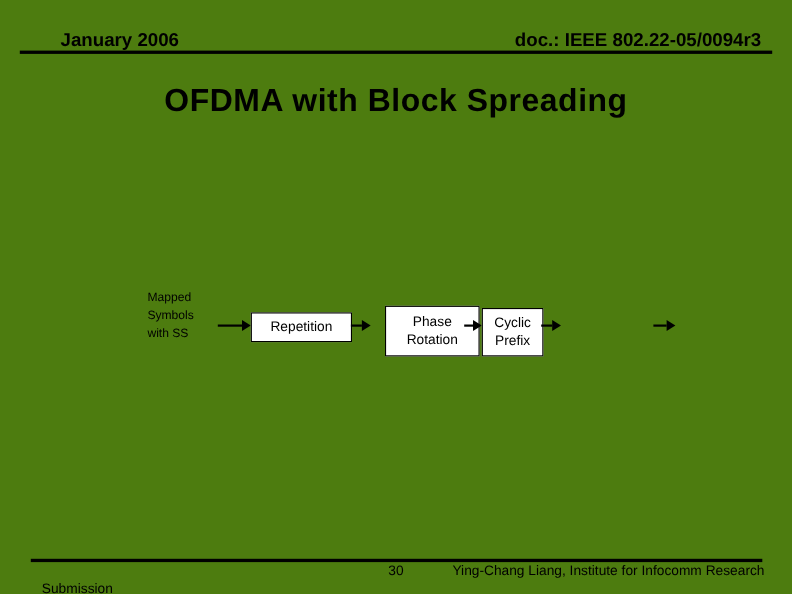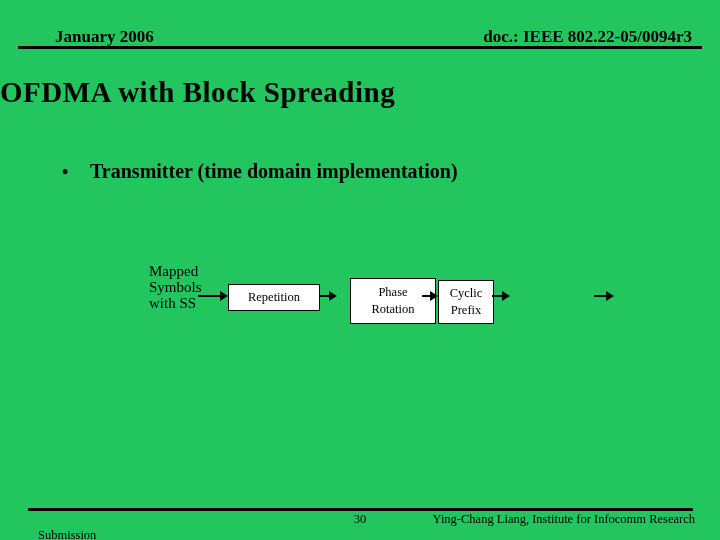--- a/index.html
+++ b/index.html
@@ -1,21 +1,21 @@
 <!DOCTYPE html>
 <html><head>
 <meta charset="utf-8">
 <style>
   html, body { margin: 0; padding: 0; background: #ffffff; }
   .slide {
     position: relative;
     width: 720px;
     height: 540px;
-    background: #22c55e;
-    font-family: Liberation Serif, serif;
+    background: #4d7c0f;
+    font-family: Liberation Sans, sans-serif;
     color: #000000;
     overflow: hidden;
   }
 
   
   .header-date {
     position: absolute; left: 55px; top: 27px;
     font-size: 17px; font-weight: bold; white-space: nowrap;
   }
   .header-doc {
@@ -23,35 +23,35 @@
     font-size: 17px; font-weight: bold; white-space: nowrap;
   }
   .header-rule {
     position: absolute; left: 18px; top: 46px;
     width: 684px; height: 2.5px; background: #000000;
   }
 
   
   .slide-title {
     position: absolute; left: 0; top: 76px; width: 720px;
-    text-align: left; font-size: 29px; font-weight: bold;
+    text-align: center; font-size: 29px; font-weight: bold;
     letter-spacing: 0.5px; white-space: nowrap;
   }
 
   
   .bullet-line {
     position: absolute; left: 62px; top: 160px;
     font-size: 20px; font-weight: bold; white-space: nowrap;
   }
   .bullet-marker { display: inline-block; width: 28px; font-size: 18px; }
 
   
   .diagram-source-label {
-    position: absolute; left: 149px; top: 263px;
-    font-size: 15px; line-height: 16px; white-space: nowrap;
+    position: absolute; left: 134px; top: 263px;
+    font-size: 11px; line-height: 16px; white-space: nowrap;
   }
   .diagram-source-label span { display: block; }
 
   .blk {
     position: absolute;
     border: 1px solid #000000;
     background: #ffffff;
     display: flex; flex-direction: column;
     align-items: center; justify-content: center;
     font-size: 12.5px; line-height: 17px;
@@ -100,23 +100,20 @@
 <body>
 
 <div class="slide">
 
   <div class="header-date">January 2006</div>
   <div class="header-doc">doc.: IEEE 802.22-05/0094r3</div>
   <div class="header-rule"></div>
 
   <div class="slide-title">OFDMA with Block Spreading</div>
 
-  <div class="bullet-line">
-    <span class="bullet-marker">•</span><span>Transmitter (time domain implementation)</span>
-  </div>
 
   <div class="diagram-source-label">
     <span>Mapped</span>
     <span>Symbols</span>
     <span>with SS</span>
   </div>
 
   <div class="flow-arrow arrow-1"></div>
 
   <div class="blk blk-repetition">

